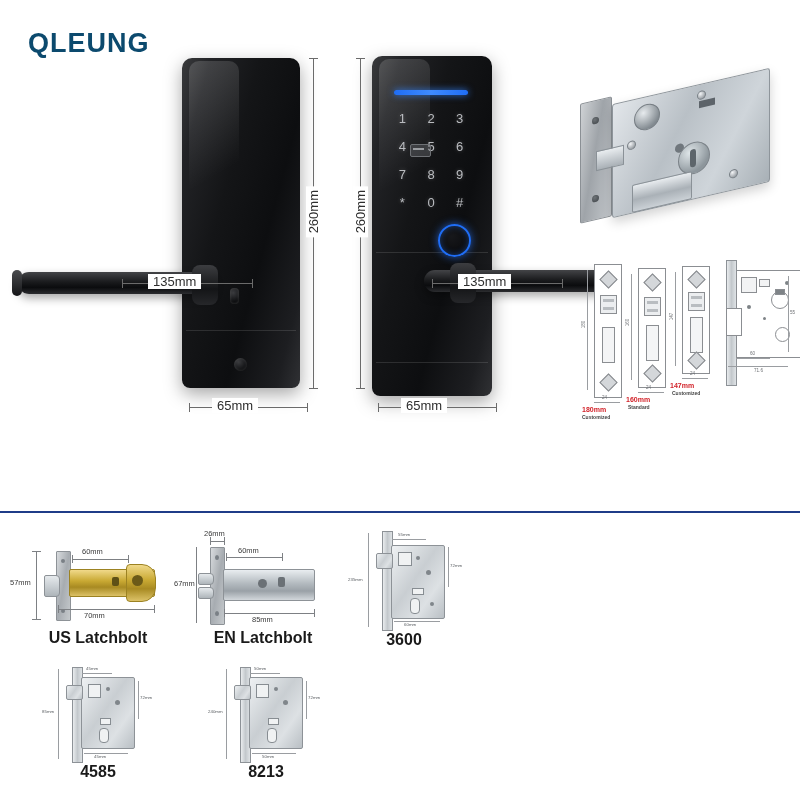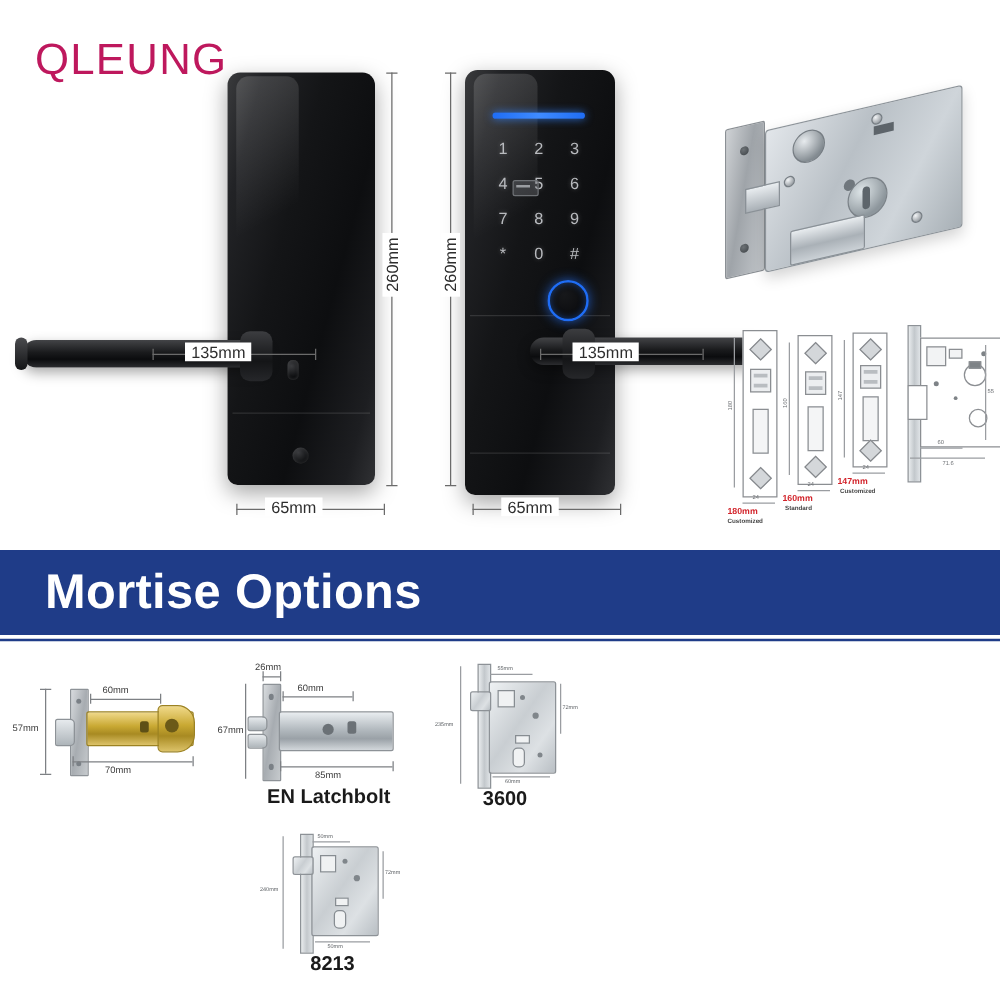--- a/index.html
+++ b/index.html
@@ -9,22 +9,22 @@
     font-family:"Liberation Sans", sans-serif;
     overflow:hidden;
     position:relative;
   }
   .page{position:relative;width:800px;height:800px;background:#fff;}
 
   
   .logo{
     position:absolute;left:28px;top:28px;
     font-family:"Liberation Sans", sans-serif;
-    font-weight:normal;font-size:35px;letter-spacing:1px;
-    color:#be185d;
+    font-weight:bold;font-size:27px;letter-spacing:1px;
+    color:#0c4a6e;
   }
 
   
   .top-area{position:absolute;left:0;top:0;width:800px;height:435px;}
 
   
   .lock{position:absolute;}
   .lock-panel{
     position:absolute;
     border-radius:10px 10px 8px 8px;
@@ -421,23 +421,20 @@
         <div class="tdim-v" style="left:212px;top:20px;height:76px;"></div>
         <div class="tlabel" style="left:214px;top:54px;">55</div>
         <div class="tdim-h" style="left:152px;top:110px;width:60px;"></div>
         <div class="tlabel" style="left:178px;top:112px;">71.6</div>
         <div class="tdim-h" style="left:160px;top:102px;width:34px;"></div>
         <div class="tlabel" style="left:174px;top:95px;">60</div>
       </div>
     </div>
   </div>
 
-  <div class="banner">
-    <h1>Mortise Options</h1>
-  </div>
   <div class="banner-underline"></div>
 
   <div class="bottom">
 
     <div class="cell" style="left:8px;top:22px;width:180px;">
       <div class="dwg-area" style="width:180px;height:92px;">
         <div class="lb-face" style="left:48px;top:14px;width:13px;height:68px;"></div>
         <div class="lb-hole" style="left:53px;top:22px;width:4px;height:4px;"></div>
         <div class="lb-hole" style="left:53px;top:72px;width:4px;height:4px;"></div>
         <div class="lb-bolt" style="left:36px;top:38px;width:14px;height:20px;"></div>
@@ -454,20 +451,21 @@
         <div class="mline-h" style="left:64px;top:22px;width:56px;"></div>
         <div class="mline-v" style="left:64px;top:18px;height:8px;"></div>
         <div class="mline-v" style="left:120px;top:18px;height:8px;"></div>
         <div class="mdim" style="left:74px;top:10px;">60mm</div>
 
         <div class="mline-h" style="left:50px;top:72px;width:96px;"></div>
         <div class="mline-v" style="left:50px;top:68px;height:8px;"></div>
         <div class="mline-v" style="left:146px;top:68px;height:8px;"></div>
         <div class="mdim" style="left:76px;top:74px;">70mm</div>
       </div>
+      <div class="cap">US Latchbolt</div>
     </div>
 
     <div class="cell" style="left:188px;top:14px;width:150px;">
       <div class="dwg-area" style="width:150px;height:100px;">
         <div class="lb-face" style="left:22px;top:18px;width:13px;height:76px;"></div>
         <div class="lb-hole" style="left:27px;top:26px;width:4px;height:5px;"></div>
         <div class="lb-hole" style="left:27px;top:82px;width:4px;height:5px;"></div>
         <div class="lb-bolt" style="left:10px;top:44px;width:14px;height:10px;"></div>
         <div class="lb-bolt" style="left:10px;top:58px;width:14px;height:10px;"></div>
         <div class="lb-body-en" style="left:35px;top:40px;width:90px;height:30px;"></div>
@@ -512,20 +510,42 @@
         <div class="mort-line-h" style="left:56px;top:12px;width:34px;"></div>
         <div class="mort-dim" style="left:62px;top:5px;">55mm</div>
         <div class="mort-line-v" style="left:112px;top:20px;height:40px;"></div>
         <div class="mort-dim" style="left:114px;top:36px;">72mm</div>
         <div class="mort-line-h" style="left:58px;top:94px;width:46px;"></div>
         <div class="mort-dim" style="left:68px;top:95px;">60mm</div>
       </div>
       <div class="cap">3600</div>
     </div>
 
+    <div class="cell" style="left:18px;top:148px;width:160px;">
+      <div class="dwg-area" style="width:160px;height:100px;">
+        <div class="mort-plate" style="left:54px;top:4px;height:94px;"></div>
+        <div class="mort-case" style="left:63px;top:14px;width:52px;height:70px;">
+          <div class="slot" style="left:6px;top:6px;width:11px;height:12px;"></div>
+          <div class="pin" style="left:24px;top:9px;width:4px;height:4px;"></div>
+          <div class="pin" style="left:33px;top:22px;width:5px;height:5px;"></div>
+          <div class="slot" style="left:18px;top:40px;width:9px;height:5px;"></div>
+          <div class="slot" style="left:17px;top:50px;width:8px;height:13px;border-radius:4px;"></div>
+        </div>
+        <div class="mort-case" style="left:48px;top:22px;width:15px;height:13px;"></div>
+        <div class="mort-line-v" style="left:40px;top:6px;height:90px;"></div>
+        <div class="mort-dim" style="left:24px;top:46px;">85mm</div>
+        <div class="mort-line-h" style="left:64px;top:10px;width:30px;"></div>
+        <div class="mort-dim" style="left:68px;top:3px;">45mm</div>
+        <div class="mort-line-v" style="left:120px;top:18px;height:38px;"></div>
+        <div class="mort-dim" style="left:122px;top:32px;">72mm</div>
+        <div class="mort-line-h" style="left:66px;top:90px;width:44px;"></div>
+        <div class="mort-dim" style="left:76px;top:91px;">45mm</div>
+      </div>
+      <div class="cap">4585</div>
+    </div>
 
     <div class="cell" style="left:186px;top:148px;width:160px;">
       <div class="dwg-area" style="width:160px;height:100px;">
         <div class="mort-plate" style="left:54px;top:4px;height:94px;"></div>
         <div class="mort-case" style="left:63px;top:14px;width:52px;height:70px;">
           <div class="slot" style="left:6px;top:6px;width:11px;height:12px;"></div>
           <div class="pin" style="left:24px;top:9px;width:4px;height:4px;"></div>
           <div class="pin" style="left:33px;top:22px;width:5px;height:5px;"></div>
           <div class="slot" style="left:18px;top:40px;width:9px;height:5px;"></div>
           <div class="slot" style="left:17px;top:50px;width:8px;height:13px;border-radius:4px;"></div>

